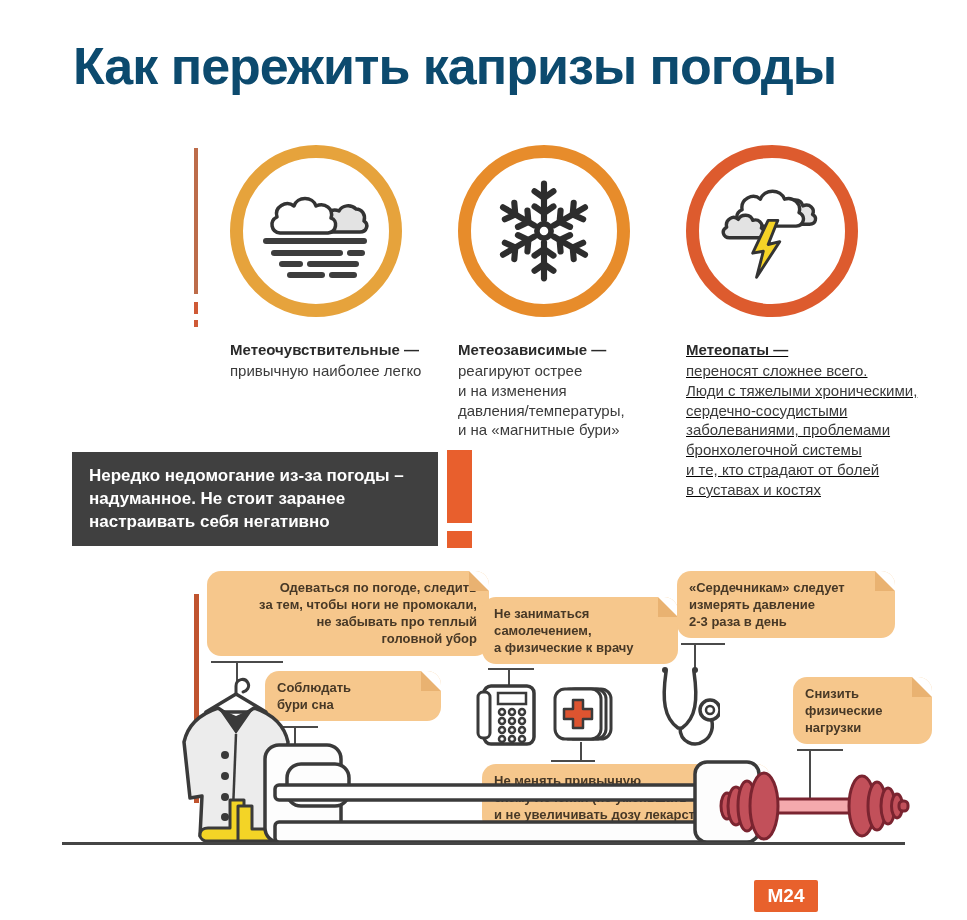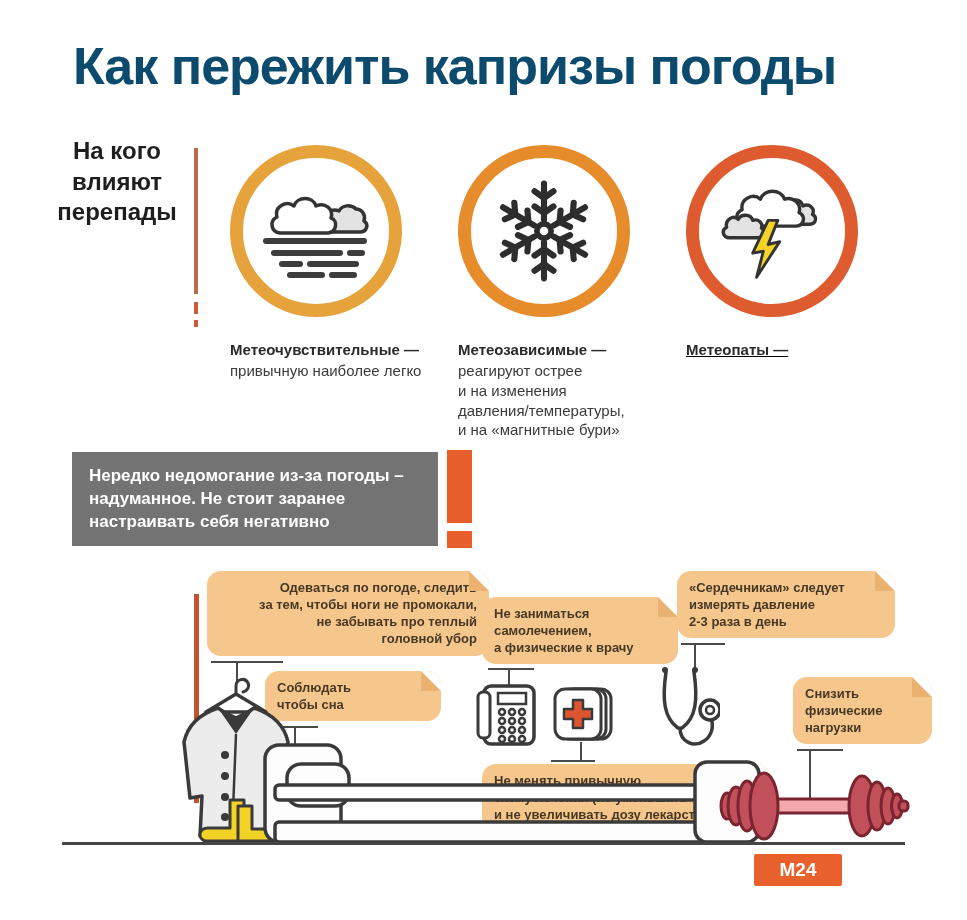--- a/index.html
+++ b/index.html
@@ -19,21 +19,21 @@
           display:flex;align-items:center;justify-content:center;}
   .c1{left:230px;top:145px;border:13px solid #e6a33c;}
   .c2{left:458px;top:145px;border:13px solid #e78c2b;}
   .c3{left:686px;top:145px;border:13px solid #dd5b2e;}
 
   .col{top:341px;}
   .col1{left:230px;width:215px;} .col2{left:458px;width:222px;} .col3{left:686px;width:240px;text-decoration:underline;}
   .item-h{font-size:15px;font-weight:700;color:#2a2a2a;margin:0 0 3px 0;}
   .item-b{font-size:15px;color:#3b3b3b;line-height:1.32;white-space:pre-line;margin:0;}
 
-  .banner{left:72px;top:452px;width:366px;box-sizing:border-box;padding:13px 17px;background:#737373;
+  .banner{left:72px;top:452px;width:366px;box-sizing:border-box;padding:13px 17px;background:#404040;
           color:#ffffff;font-size:17px;font-weight:700;line-height:1.34;white-space:pre-line;}
   .excl-bar{left:447px;top:450px;width:25px;height:73px;background:#e85f2d;}
   .excl-dot{left:447px;top:531px;width:25px;height:17px;background:#e85f2d;}
 
   .behave-label{left:64px;top:582px;width:122px;text-align:center;font-size:26px;font-weight:700;
                 line-height:1.3;color:#1e1e1e;white-space:pre-line;}
   .vline2{left:194px;top:594px;width:5px;height:194px;background:#c0542f;}
   .vdash3{left:194px;top:794px;width:5px;height:9px;background:#c0542f;}
 
   .bubble{background:#f6c78c;border-radius:14px;padding:8px 12px;font-size:13px;font-weight:700;
@@ -54,34 +54,31 @@
   .c4h{left:681px;top:643px;width:44px;height:2px;} .c4v{left:694px;top:643px;width:2px;height:25px;}
   .c5h{left:797px;top:749px;width:46px;height:2px;} .c5v{left:809px;top:749px;width:2px;height:51px;}
   .c6v{left:580px;top:742px;width:2px;height:20px;} .c6h{left:551px;top:760px;width:44px;height:2px;}
 
   .ground{left:62px;top:842px;width:843px;height:3px;background:#454545;}
 
   .coat-pos{left:170px;top:650px;} .bed-pos{left:255px;top:740px;}
   .phone-pos{left:476px;top:683px;} .kit-pos{left:553px;top:687px;}
   .steth-pos{left:650px;top:666px;} .dumb-pos{left:714px;top:764px;}
 
-  .m24{left:754px;top:854px;width:88px;height:32px;background:#e8612c;color:#fff;font-size:19px;
+  .m24{left:754px;top:880px;width:64px;height:32px;background:#e8612c;color:#fff;font-size:19px;
        font-weight:700;display:flex;align-items:center;justify-content:center;border-radius:2px;}
   .portal{left:832px;top:926px;font-size:12px;font-weight:700;color:#5c5c5c;letter-spacing:2px;}
 </style>
 </head>
 <body>
 
 <div id="stage">
 
   <div class="abs title">Как пережить капризы погоды</div>
 
-  <div class="abs who-label">На кого
-влияют
-перепады</div>
   <div class="abs vline1"></div>
   <div class="abs vdash1"></div>
   <div class="abs vdash2"></div>
 
   <div class="abs circle c1">
     <svg width="116" height="96" viewBox="0 0 116 96">
       <path d="M66,38 c0,-8 8,-13 15,-10 c3,-6 12,-7 17,-2 c6,0 10,6 8,12 c5,3 3,11 -4,11 l-32,0 z" fill="#e3e3e3" stroke="#333" stroke-width="3.5" stroke-linejoin="round"></path>
       <path d="M22,50 c-9,-1 -11,-12 -3,-16 c-3,-10 9,-17 17,-11 c3,-10 19,-10 22,0 c9,-4 18,3 15,12 c7,2 6,14 -3,15 z" fill="#ffffff" stroke="#333" stroke-width="3.5" stroke-linejoin="round"></path>
       <g stroke="#3d3d3d" stroke-width="6" stroke-linecap="round">
         <line x1="8" y1="58" x2="106" y2="58"></line>
@@ -129,37 +126,44 @@
   </div>
   <div class="abs col col2">
     <p class="item-h">Метеозависимые —</p>
     <p class="item-b">реагируют острее
 и на изменения
 давления/температуры,
 и на «магнитные бури»</p>
   </div>
   <div class="abs col col3">
     <p class="item-h">Метеопаты —</p>
+    <p class="item-b">переносят сложнее всего.
+Люди с тяжелыми хроническими,
+сердечно-сосудистыми
+заболеваниями, проблемами
+бронхолегочной системы
+и те, кто страдают от болей
+в суставах и костях</p>
   </div>
 
   <div class="abs banner">Нередко недомогание из-за погоды –
 надуманное. Не стоит заранее
 настраивать себя негативно</div>
   <div class="abs excl-bar"></div>
   <div class="abs excl-dot"></div>
 
   <div class="abs vline2"></div>
   <div class="abs vdash3"></div>
 
   <div class="abs bubble b1">Одеваться по погоде, следить
 за тем, чтобы ноги не промокали,
 не забывать про теплый
 головной убор</div>
   <div class="abs bubble b2">Соблюдать
-чтобы сна</div>
+бури сна</div>
   <div class="abs bubble b3">Не заниматься
 самолечением,
 а физические к врачу</div>
   <div class="abs bubble b4">«Сердечникам» следует
 измерять давление
 2-3 раза в день</div>
   <div class="abs bubble b5">Снизить
 физические
 нагрузки</div>
   <div class="abs bubble b6">Не менять привычную

